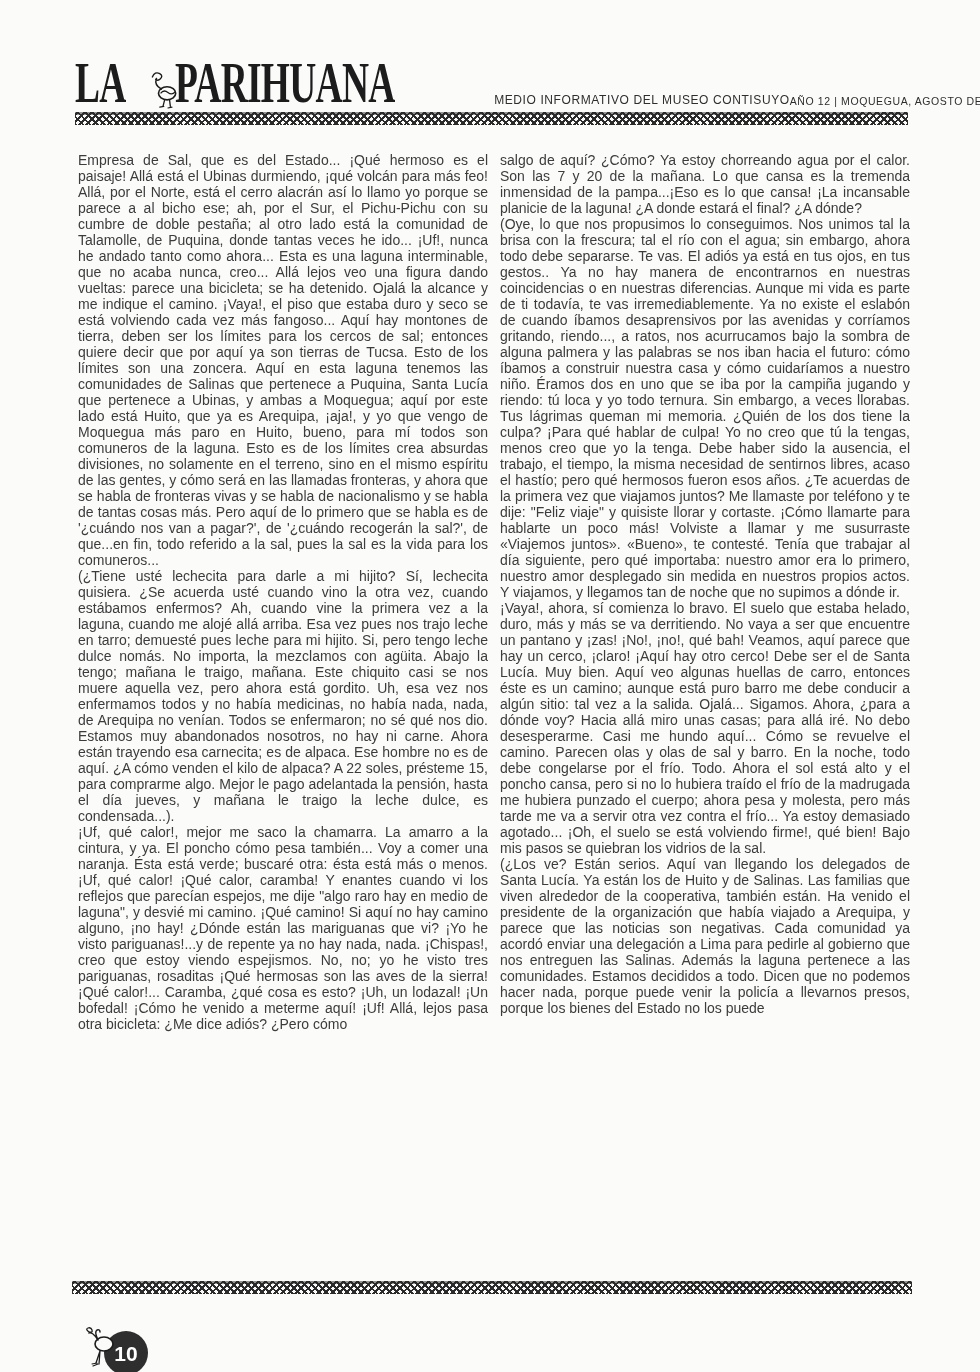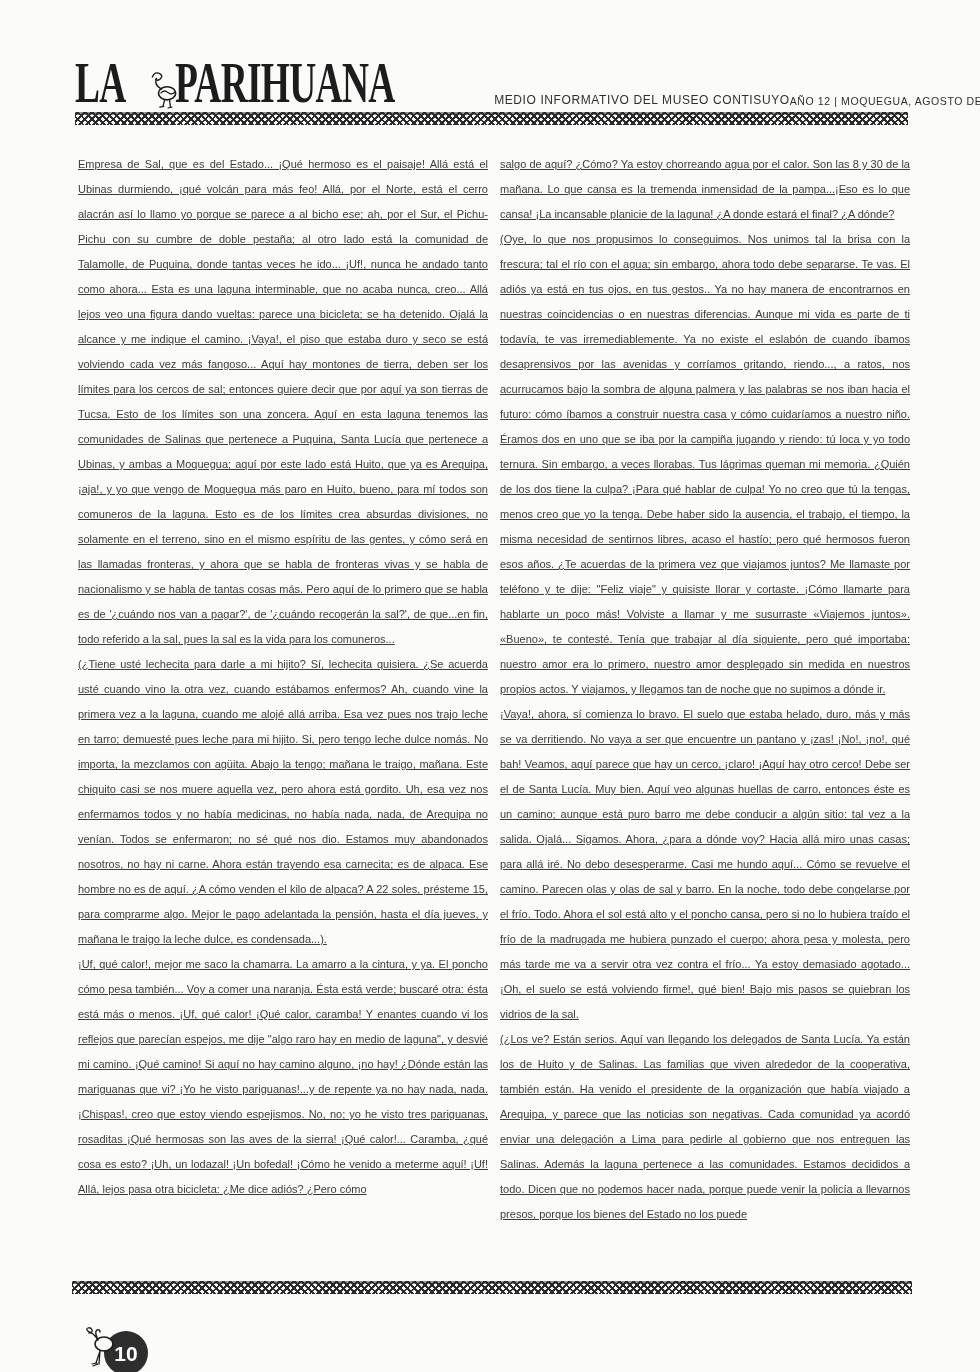--- a/index.html
+++ b/index.html
@@ -28,22 +28,22 @@
       linear-gradient(180deg, rgba(43,43,43,.50) 0 3px, rgba(0,0,0,0) 3px),
       repeating-linear-gradient(45deg, var(--band) 0 2px, rgba(0,0,0,0) 2px 5px),
       repeating-linear-gradient(-45deg, var(--band) 0 2px, rgba(0,0,0,0) 2px 5px);
   }
   .band.header-band{position:absolute;left:75px;right:72px;top:112px;}
   .band.footer-band{position:absolute;left:72px;right:68px;top:1281px;}
 
   
   .article{position:absolute;left:78px;top:152px;width:832px;height:1116px;
     display:flex;justify-content:space-between;overflow:hidden;}
-  .col{width:410px;color:var(--ink);font-size:11px;line-height:25px;
-    text-align:justify;text-justify:inter-word;text-decoration:underline;}
+  .col{width:410px;color:var(--ink);font-size:14px;line-height:16px;
+    text-align:justify;text-justify:inter-word;}
   .col p.para{margin:0;}
 
   
   .page-emblem{position:absolute;left:78px;top:1320px;width:84px;height:64px;}
 </style>
 </head>
 <body>
 
 <div class="page">
 
@@ -72,21 +72,21 @@
 
   <div class="band header-band"></div>
 
   <div class="article">
     <div class="col">
         <p class="para">Empresa de Sal, que es del Estado... ¡Qué hermoso es el paisaje! Allá está el Ubinas durmiendo, ¡qué volcán para más feo! Allá, por el Norte, está el cerro alacrán así lo llamo yo porque se parece a al bicho ese; ah, por el Sur, el Pichu-Pichu con su cumbre de doble pestaña; al otro lado está la comunidad de Talamolle, de Puquina, donde tantas veces he ido... ¡Uf!, nunca he andado tanto como ahora... Esta es una laguna interminable, que no acaba nunca, creo... Allá lejos veo una figura dando vueltas: parece una bicicleta; se ha detenido. Ojalá la alcance y me indique el camino. ¡Vaya!, el piso que estaba duro y seco se está volviendo cada vez más fangoso... Aquí hay montones de tierra, deben ser los límites para los cercos de sal; entonces quiere decir que por aquí ya son tierras de Tucsa. Esto de los límites son una zoncera. Aquí en esta laguna tenemos las comunidades de Salinas que pertenece a Puquina, Santa Lucía que pertenece a Ubinas, y ambas a Moquegua; aquí por este lado está Huito, que ya es Arequipa, ¡aja!, y yo que vengo de Moquegua más paro en Huito, bueno, para mí todos son comuneros de la laguna. Esto es de los límites crea absurdas divisiones, no solamente en el terreno, sino en el mismo espíritu de las gentes, y cómo será en las llamadas fronteras, y ahora que se habla de fronteras vivas y se habla de nacionalismo y se habla de tantas cosas más. Pero aquí de lo primero que se habla es de '¿cuándo nos van a pagar?', de '¿cuándo recogerán la sal?', de que...en fin, todo referido a la sal, pues la sal es la vida para los comuneros...</p>
         <p class="para">(¿Tiene usté lechecita para darle a mi hijito? Sí, lechecita quisiera. ¿Se acuerda usté cuando vino la otra vez, cuando estábamos enfermos? Ah, cuando vine la primera vez a la laguna, cuando me alojé allá arriba. Esa vez pues nos trajo leche en tarro; demuesté pues leche para mi hijito. Si, pero tengo leche dulce nomás. No importa, la mezclamos con agüita. Abajo la tengo; mañana le traigo, mañana. Este chiquito casi se nos muere aquella vez, pero ahora está gordito. Uh, esa vez nos enfermamos todos y no había medicinas, no había nada, nada, de Arequipa no venían. Todos se enfermaron; no sé qué nos dio. Estamos muy abandonados nosotros, no hay ni carne. Ahora están trayendo esa carnecita; es de alpaca. Ese hombre no es de aquí. ¿A cómo venden el kilo de alpaca? A 22 soles, présteme 15, para comprarme algo. Mejor le pago adelantada la pensión, hasta el día jueves, y mañana le traigo la leche dulce, es condensada...).</p>
         <p class="para">¡Uf, qué calor!, mejor me saco la chamarra. La amarro a la cintura, y ya. El poncho cómo pesa también... Voy a comer una naranja. Ésta está verde; buscaré otra: ésta está más o menos. ¡Uf, qué calor! ¡Qué calor, caramba! Y enantes cuando vi los reflejos que parecían espejos, me dije "algo raro hay en medio de laguna", y desvié mi camino. ¡Qué camino! Si aquí no hay camino alguno, ¡no hay! ¿Dónde están las mariguanas que vi? ¡Yo he visto pariguanas!...y de repente ya no hay nada, nada. ¡Chispas!, creo que estoy viendo espejismos. No, no; yo he visto tres pariguanas, rosaditas ¡Qué hermosas son las aves de la sierra! ¡Qué calor!... Caramba, ¿qué cosa es esto? ¡Uh, un lodazal! ¡Un bofedal! ¡Cómo he venido a meterme aquí! ¡Uf! Allá, lejos pasa otra bicicleta: ¿Me dice adiós? ¿Pero cómo</p>
       </div>
     <div class="col">
-        <p class="para">salgo de aquí? ¿Cómo? Ya estoy chorreando agua por el calor. Son las 8 y 30 de la mañana. Lo que cansa es la tremenda inmensidad de la pampa...¡Eso es lo que cansa! ¡La incansable planicie de la laguna! ¿A donde estará el final? ¿A dónde?</p>
+        <p class="para">salgo de aquí? ¿Cómo? Ya estoy chorreando agua por el calor. Son las 7 y 20 de la mañana. Lo que cansa es la tremenda inmensidad de la pampa...¡Eso es lo que cansa! ¡La incansable planicie de la laguna! ¿A donde estará el final? ¿A dónde?</p>
         <p class="para">(Oye, lo que nos propusimos lo conseguimos. Nos unimos tal la brisa con la frescura; tal el río con el agua; sin embargo, ahora todo debe separarse. Te vas. El adiós ya está en tus ojos, en tus gestos.. Ya no hay manera de encontrarnos en nuestras coincidencias o en nuestras diferencias. Aunque mi vida es parte de ti todavía, te vas irremediablemente. Ya no existe el eslabón de cuando íbamos desaprensivos por las avenidas y corríamos gritando, riendo..., a ratos, nos acurrucamos bajo la sombra de alguna palmera y las palabras se nos iban hacia el futuro: cómo íbamos a construir nuestra casa y cómo cuidaríamos a nuestro niño. Éramos dos en uno que se iba por la campiña jugando y riendo: tú loca y yo todo ternura. Sin embargo, a veces llorabas. Tus lágrimas queman mi memoria. ¿Quién de los dos tiene la culpa? ¡Para qué hablar de culpa! Yo no creo que tú la tengas, menos creo que yo la tenga. Debe haber sido la ausencia, el trabajo, el tiempo, la misma necesidad de sentirnos libres, acaso el hastío; pero qué hermosos fueron esos años. ¿Te acuerdas de la primera vez que viajamos juntos? Me llamaste por teléfono y te dije: "Feliz viaje" y quisiste llorar y cortaste. ¡Cómo llamarte para hablarte un poco más! Volviste a llamar y me susurraste «Viajemos juntos». «Bueno», te contesté. Tenía que trabajar al día siguiente, pero qué importaba: nuestro amor era lo primero, nuestro amor desplegado sin medida en nuestros propios actos. Y viajamos, y llegamos tan de noche que no supimos a dónde ir.</p>
         <p class="para">¡Vaya!, ahora, sí comienza lo bravo. El suelo que estaba helado, duro, más y más se va derritiendo. No vaya a ser que encuentre un pantano y ¡zas! ¡No!, ¡no!, qué bah! Veamos, aquí parece que hay un cerco, ¡claro! ¡Aquí hay otro cerco! Debe ser el de Santa Lucía. Muy bien. Aquí veo algunas huellas de carro, entonces éste es un camino; aunque está puro barro me debe conducir a algún sitio: tal vez a la salida. Ojalá... Sigamos. Ahora, ¿para a dónde voy? Hacia allá miro unas casas; para allá iré. No debo desesperarme. Casi me hundo aquí... Cómo se revuelve el camino. Parecen olas y olas de sal y barro. En la noche, todo debe congelarse por el frío. Todo. Ahora el sol está alto y el poncho cansa, pero si no lo hubiera traído el frío de la madrugada me hubiera punzado el cuerpo; ahora pesa y molesta, pero más tarde me va a servir otra vez contra el frío... Ya estoy demasiado agotado... ¡Oh, el suelo se está volviendo firme!, qué bien! Bajo mis pasos se quiebran los vidrios de la sal.</p>
         <p class="para">(¿Los ve? Están serios. Aquí van llegando los delegados de Santa Lucía. Ya están los de Huito y de Salinas. Las familias que viven alrededor de la cooperativa, también están. Ha venido el presidente de la organización que había viajado a Arequipa, y parece que las noticias son negativas. Cada comunidad ya acordó enviar una delegación a Lima para pedirle al gobierno que nos entreguen las Salinas. Además la laguna pertenece a las comunidades. Estamos decididos a todo. Dicen que no podemos hacer nada, porque puede venir la policía a llevarnos presos, porque los bienes del Estado no los puede</p>
       </div>
   </div>
 
   <div class="band footer-band"></div>
 
   <div class="page-emblem">
     <svg width="84" height="64" viewBox="0 0 84 64" aria-hidden="true">

